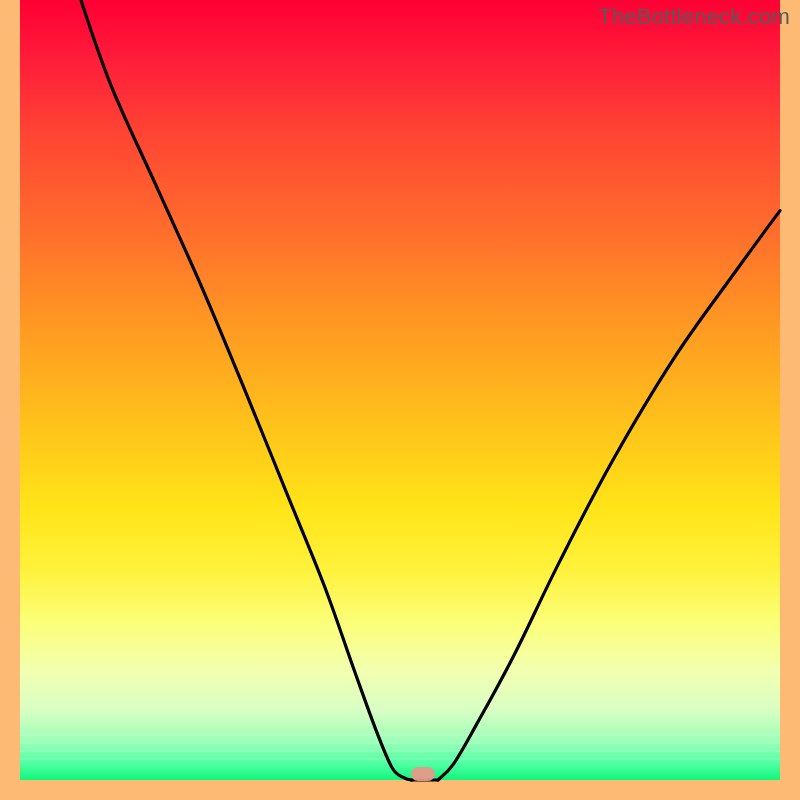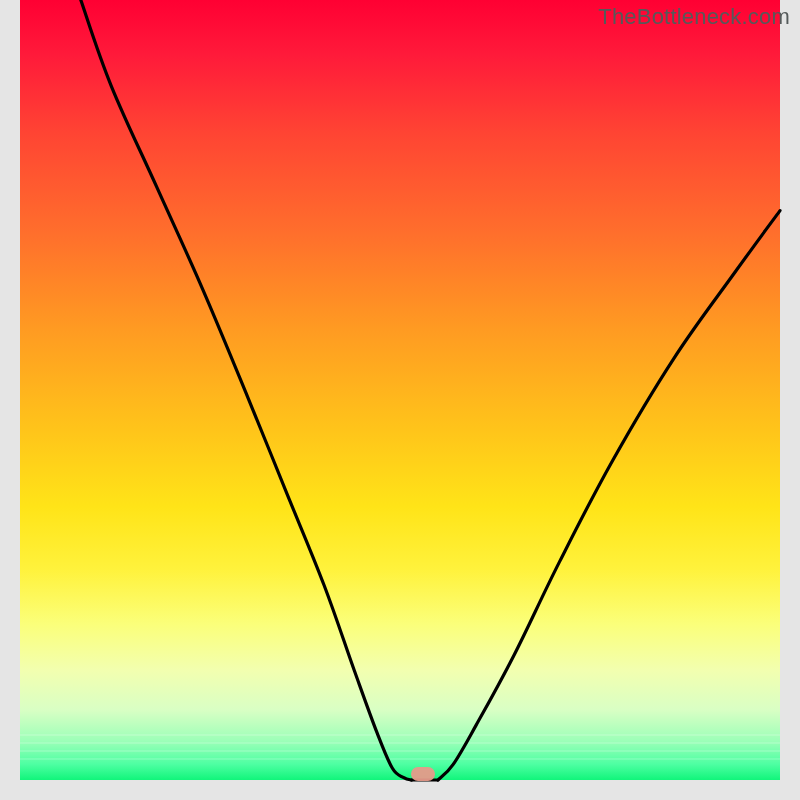--- a/index.html
+++ b/index.html
@@ -8,21 +8,21 @@
     width: 800px;
     height: 800px;
     background: #000;
     overflow: hidden;
     font-family: Arial, Helvetica, sans-serif;
   }
   .stage {
     position: relative;
     width: 800px;
     height: 800px;
-    background: #e5e5e5;
+    background: #fdba74;
   }
   .plot-area {
     position: absolute;
     left: 20px;
     top: 0;
     width: 760px;
     height: 780px;
     background: linear-gradient(to bottom,
       #ff0033 0%,
       #ff1a3a 7%,

